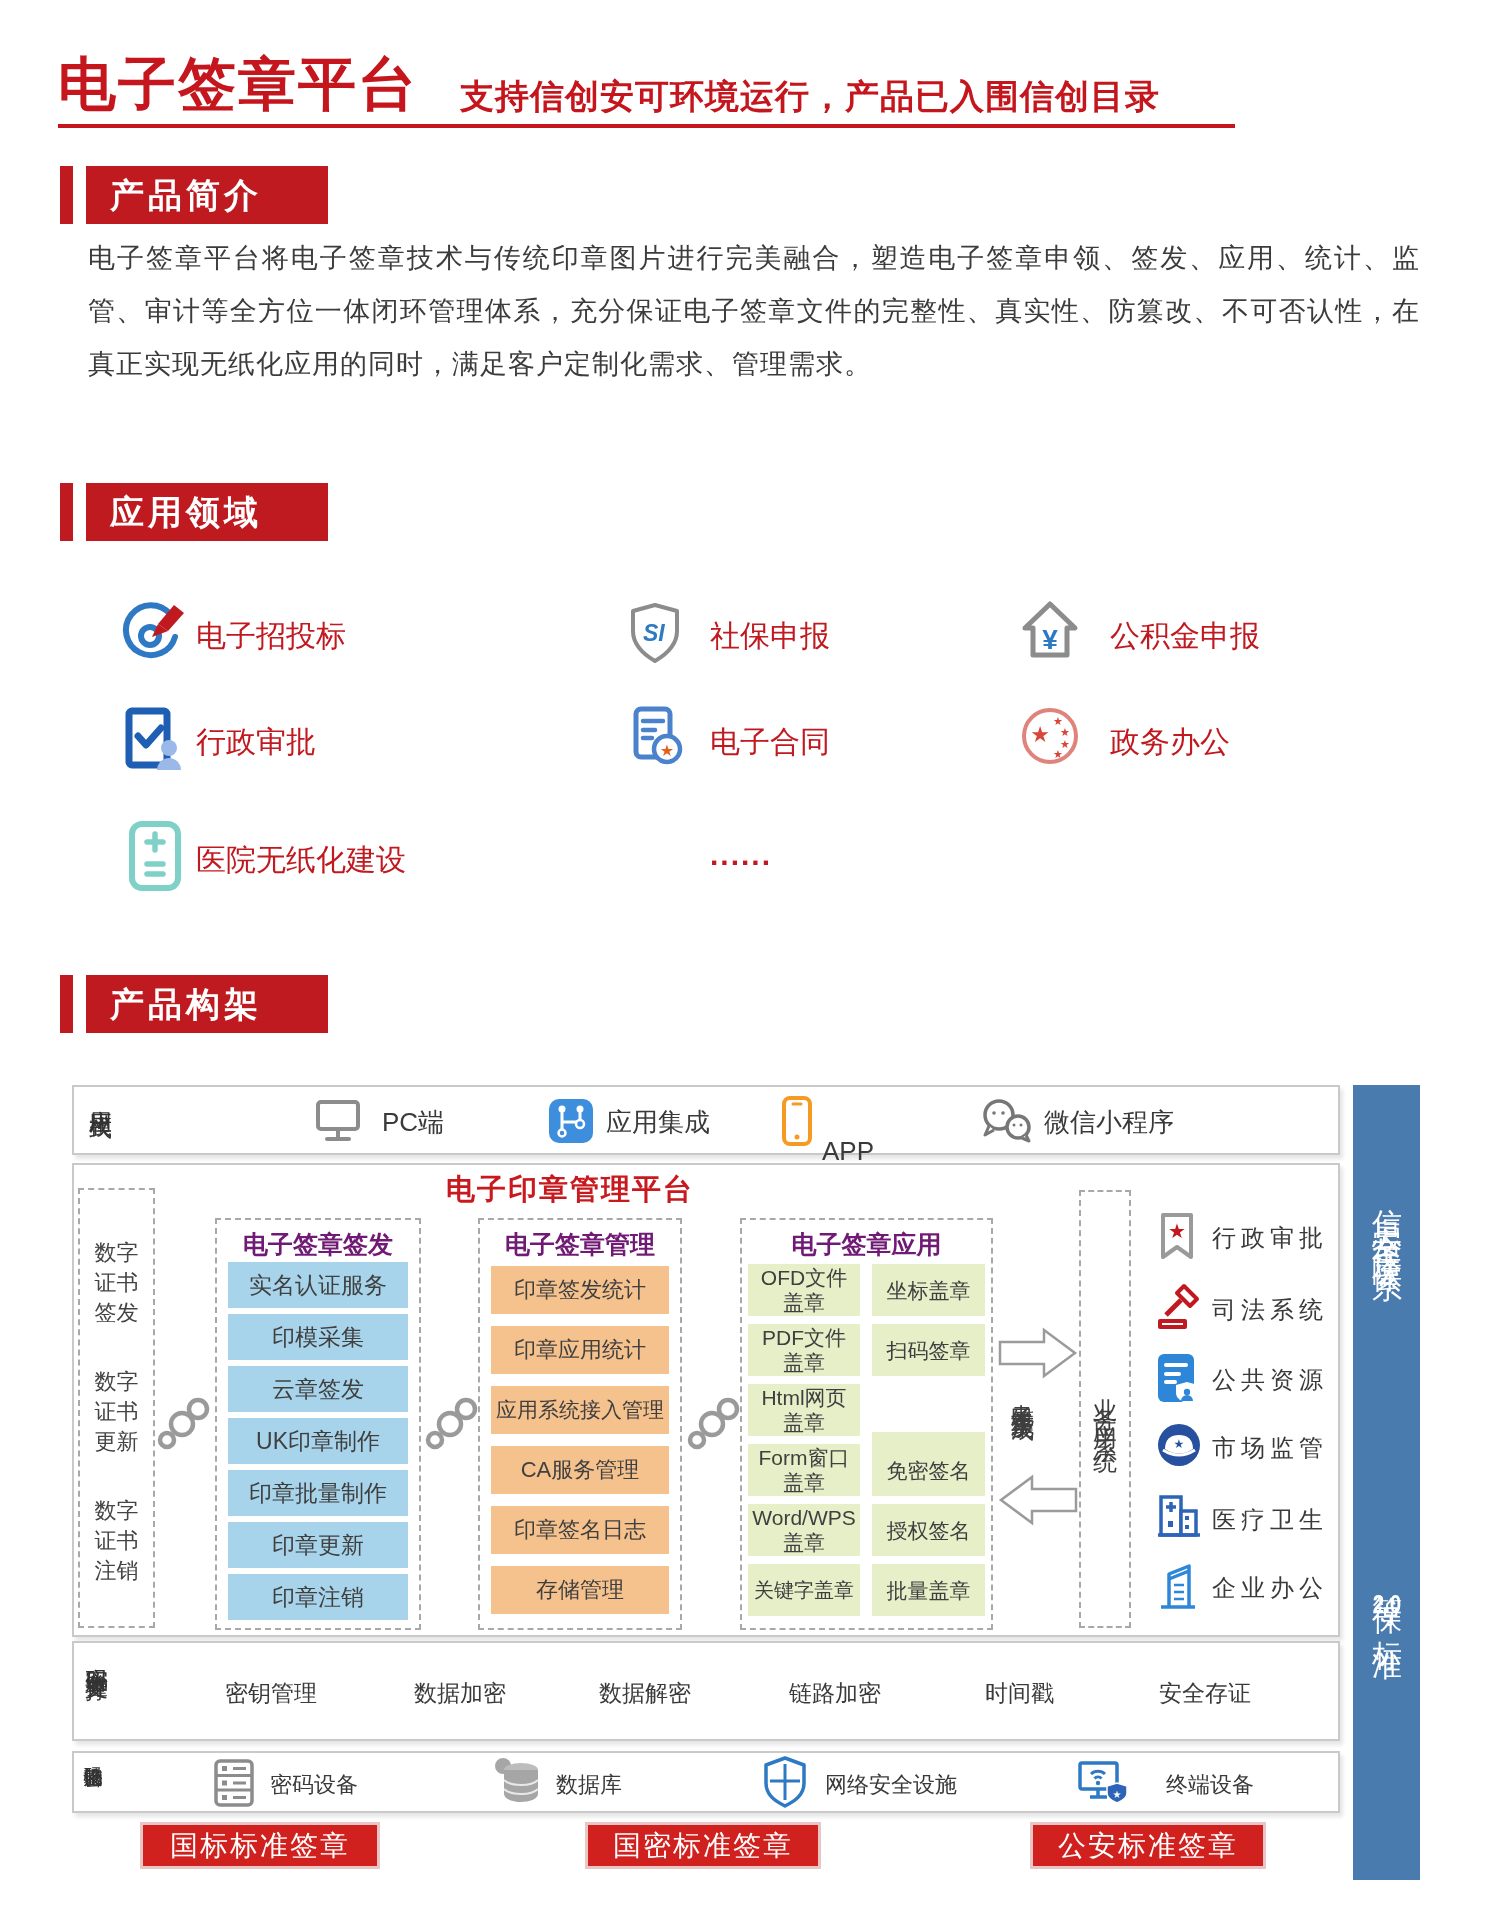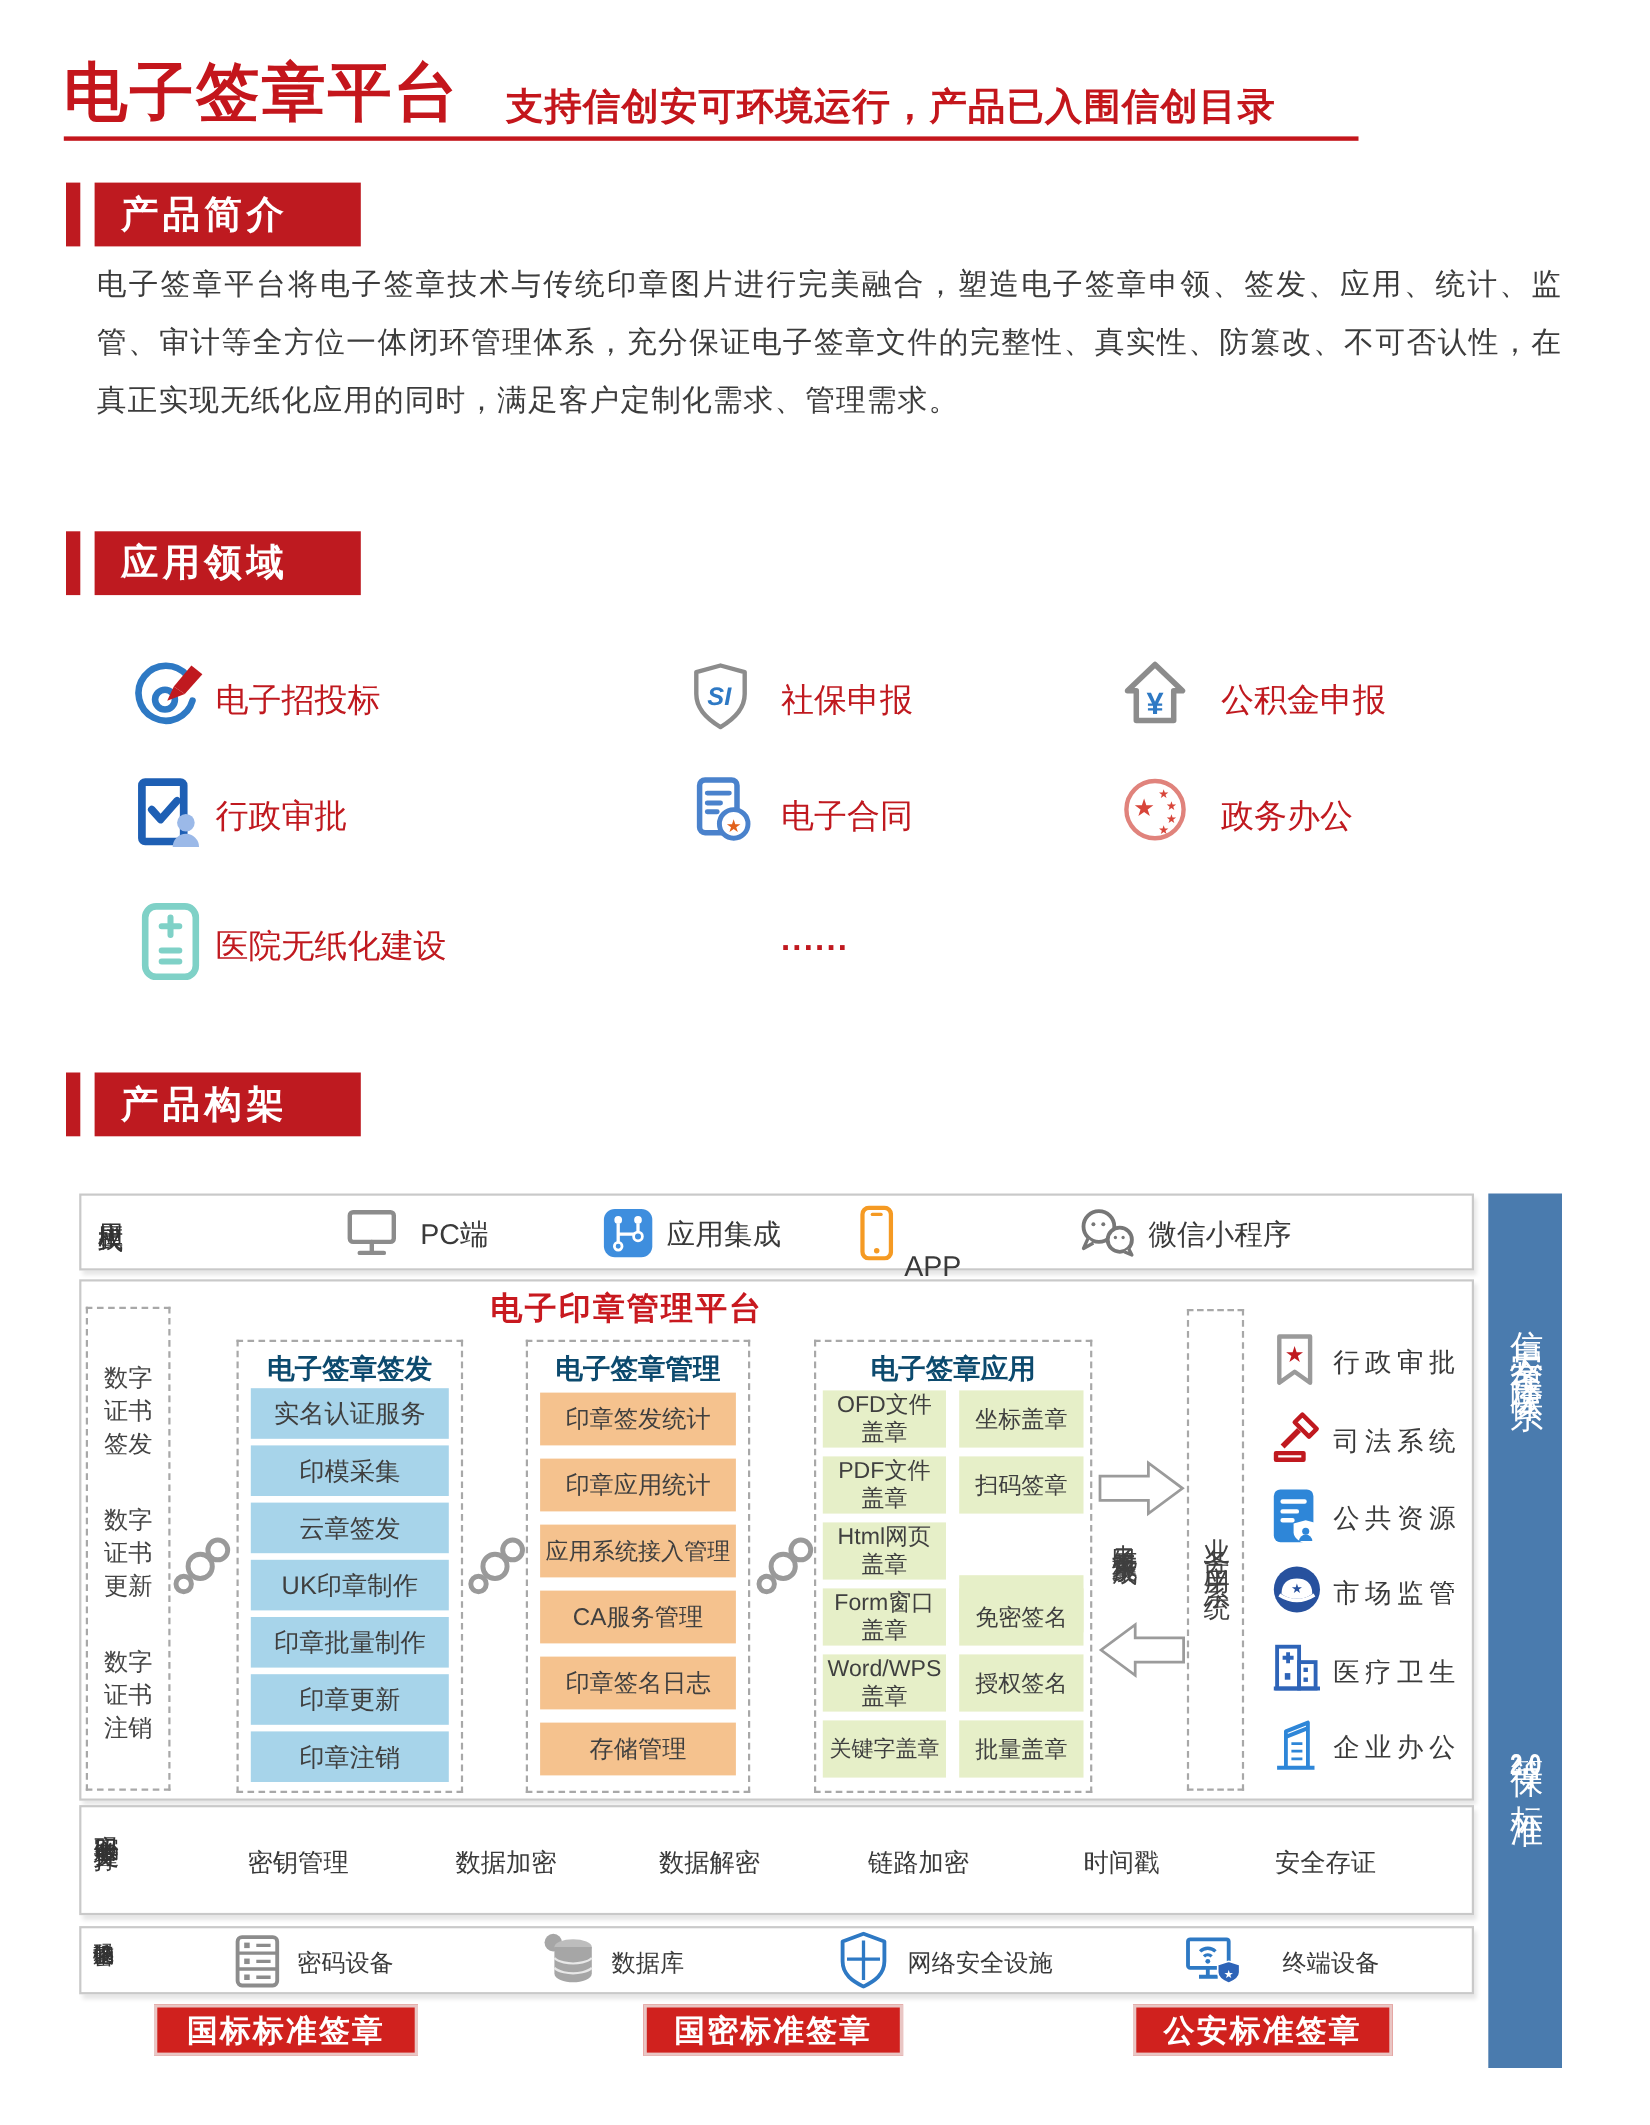--- a/index.html
+++ b/index.html
@@ -15,35 +15,35 @@
   .sec-box{width:242px;height:58px;background:#BE1A20;color:#fff;font-size:34px;font-weight:bold;
            line-height:58px;padding-left:24px;box-sizing:border-box;letter-spacing:4px;}
   
   .intro-p{font-size:27px;line-height:53px;color:#404040;text-align:justify;letter-spacing:1px;color:#3c3c3c;}
   
   .field-label{font-size:30px;color:#C0191F;white-space:nowrap;}
   .ellipsis{font-size:30px;font-weight:bold;color:#C0191F;letter-spacing:2px;}
   
   .frame{border:2px solid #C9C9C9;background:#fff;box-shadow:3px 4px 4px rgba(0,0,0,.10);box-sizing:border-box;}
   .dashed{border:2px dashed #A8A8A8;box-sizing:border-box;background:transparent;}
-  .col-title{font-weight:bold;color:#0c4a6e;font-size:25px;text-align:center;white-space:nowrap;}
+  .col-title{font-weight:bold;color:#701a75;font-size:25px;text-align:center;white-space:nowrap;}
   .platform-title{font-weight:bold;color:#C8191F;font-size:29px;text-align:center;letter-spacing:2px;}
   .bluebox{background:#A7D4EA;display:flex;align-items:center;justify-content:center;font-size:23px;color:#3f3f3f;white-space:nowrap;}
   .orangebox{background:#F5C28E;display:flex;align-items:center;justify-content:center;font-size:22px;color:#3f3f3f;white-space:nowrap;}
   .greenbox{background:#E6EFC8;display:flex;flex-direction:column;align-items:center;justify-content:center;
             font-size:21px;color:#3f3f3f;line-height:25px;text-align:center;}
   .vtext{writing-mode:vertical-lr;text-orientation:upright;}
   .vtext-rl{writing-mode:vertical-rl;text-orientation:upright;}
   .mode-label{font-size:23px;color:#333;letter-spacing:2px;}
   .mode-item-label{font-size:26px;color:#3a3a3a;white-space:nowrap;}
   .cert-label{width:52px;text-align:center;font-size:22px;line-height:30px;color:#444;word-break:break-all;}
   .industry-label{font-size:24px;color:#3a3a3a;letter-spacing:5px;white-space:nowrap;}
   .svc-item{font-size:23px;color:#3a3a3a;white-space:nowrap;}
   .infra-label-txt{font-size:22px;color:#3a3a3a;white-space:nowrap;}
-  .badge{background:#D0211E;border:3px solid #E9C6C4;color:#fff;font-size:28px;font-weight:bold;
+  .badge{background:#D0211E;border:3px solid #E9C6C4;color:#fff;font-size:28px;font-weight:normal;
          display:flex;align-items:center;justify-content:center;letter-spacing:2px;box-sizing:border-box;}
   .blue-bar{background:#4A7BAE;}
   .blue-bar-text{color:#fff;font-size:30px;letter-spacing:9px;writing-mode:vertical-rl;text-orientation:upright;}
   .tcu{text-combine-upright:all;letter-spacing:0;font-size:26px;font-weight:bold;}
   .int-label{font-size:23px;color:#3f3f3f;letter-spacing:2px;height:112px;}
   svg{display:block;}
 </style>
 </head>
 <body>
 

